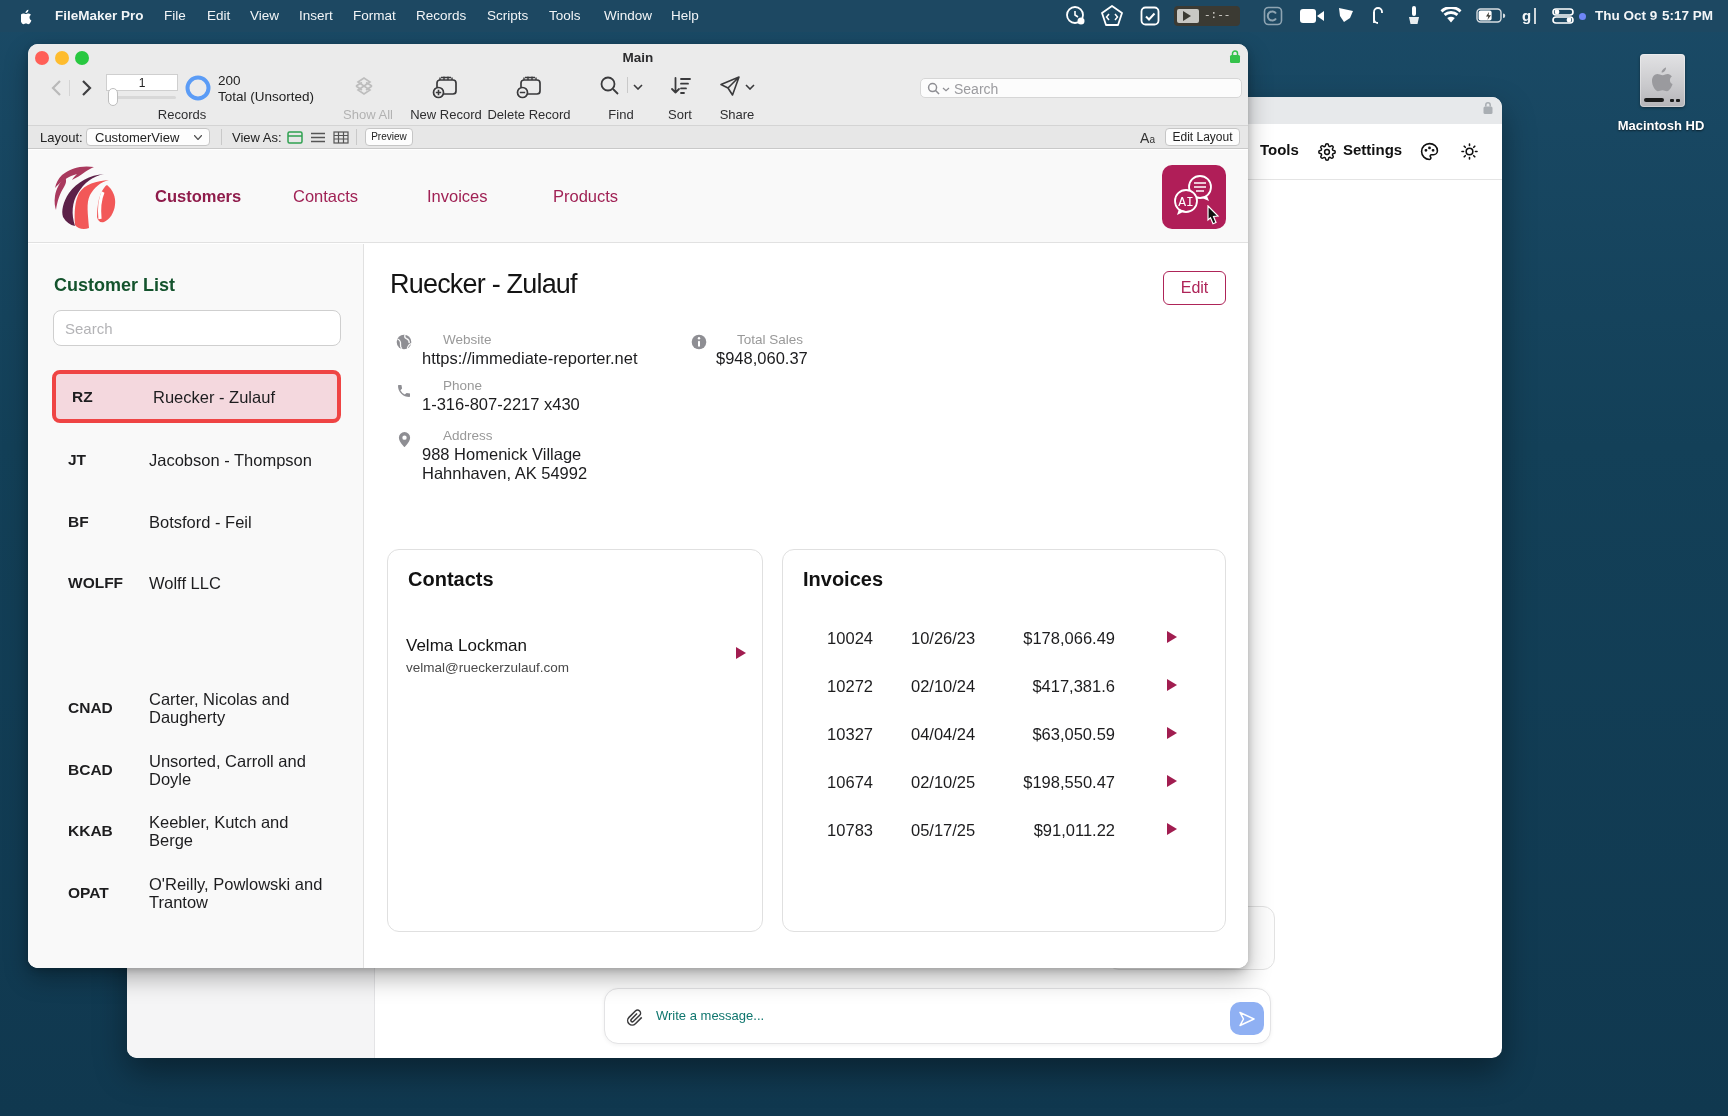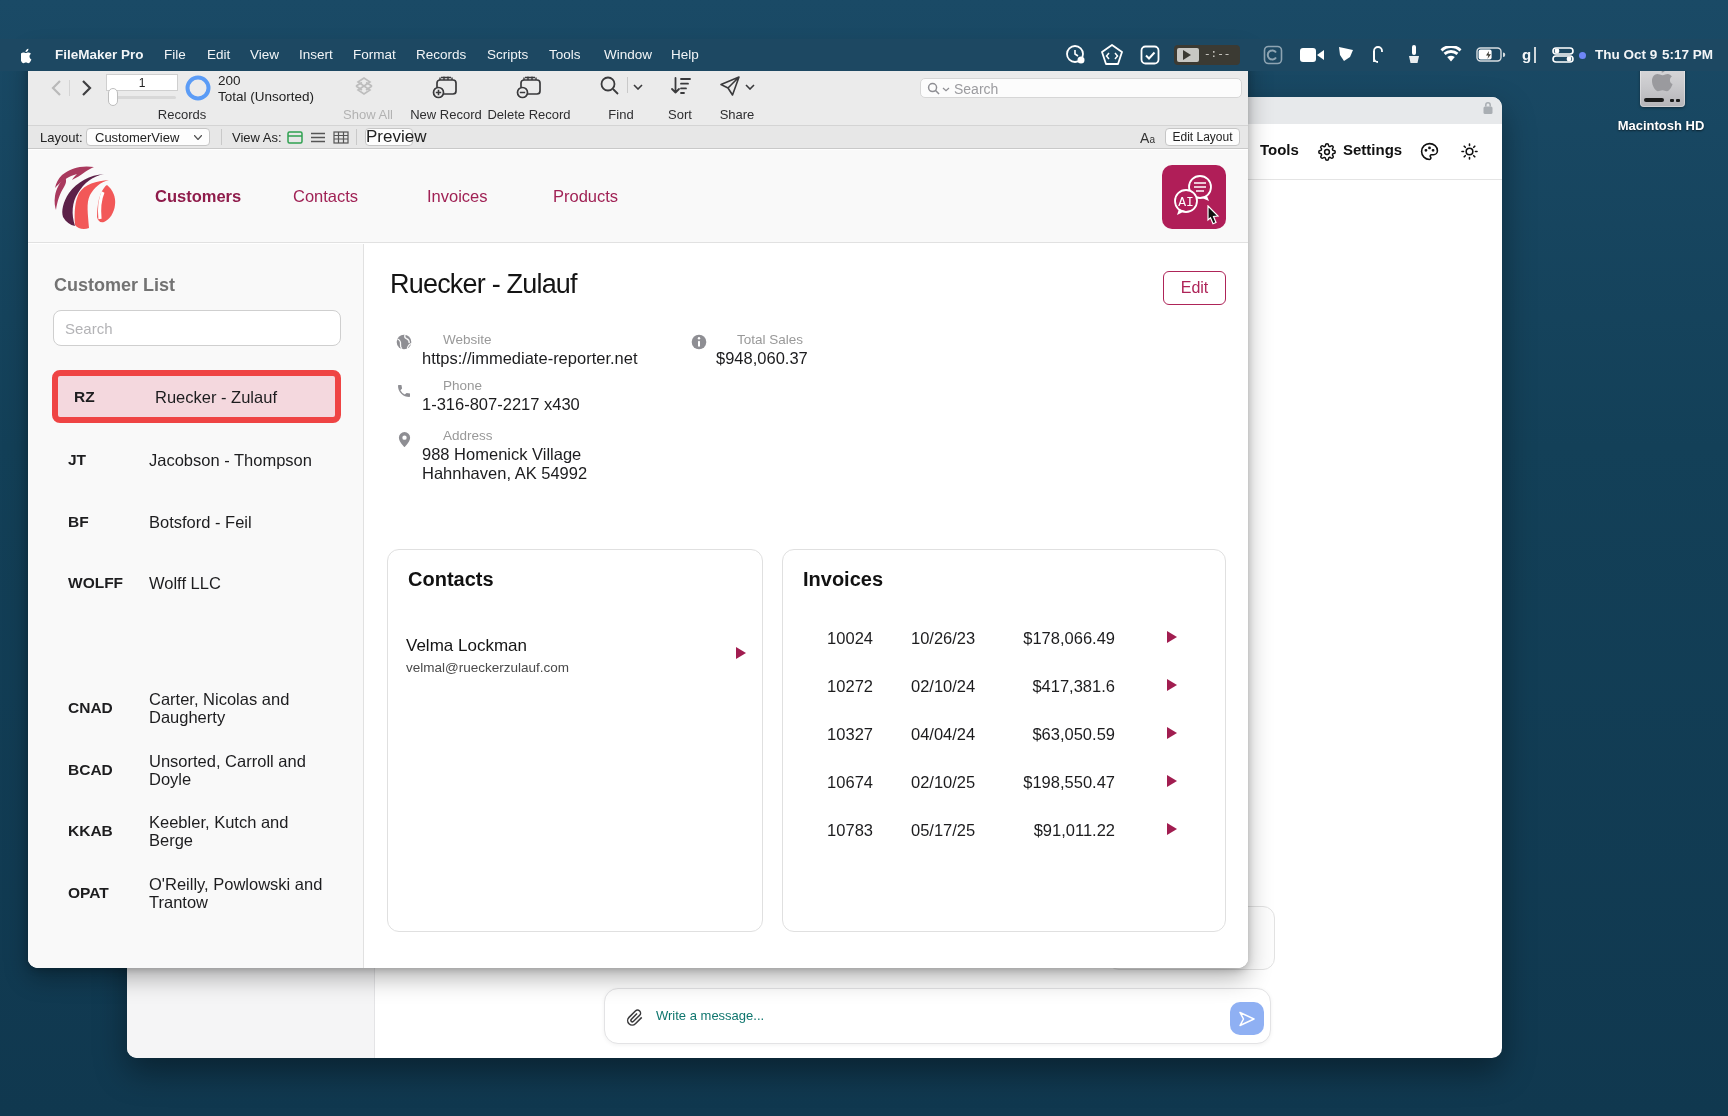--- a/index.html
+++ b/index.html
@@ -3,21 +3,21 @@
 <meta charset="utf-8">
 <style>
   * { margin:0; padding:0; box-sizing:border-box; }
   html,body { width:1728px; height:1116px; overflow:hidden; }
   body { font-family:"Liberation Sans", sans-serif; position:relative;
          background:linear-gradient(180deg,#1a4a66 0%,#134058 40%,#10384f 100%); }
   .abs { position:absolute; }
 
   
   #menubar { position:absolute; left:0; top:0; width:1728px; height:32px;
-    background:#1d4862; color:#fff; z-index:50;margin-top:39px; }
+    background:#1d4862; color:#fff; z-index:50; }
   #menubar .mi { position:absolute; top:0; height:32px; line-height:32px;
     font-size:13.5px; color:#f2f5f7; }
   #menubar .bold { font-weight:bold; }
 
   
   #hd-icon { position:absolute; left:1640px; top:54px; width:45px; height:53px;
     border-radius:4px; background:linear-gradient(180deg,#e2e2e4 0%,#c9c9cc 60%,#b5b4b8 100%);
     box-shadow:inset 0 0 0 1px rgba(255,255,255,.35), 0 1px 3px rgba(0,0,0,.4); z-index:5;}
   #hd-label { position:absolute; left:1591px; top:118px; width:140px; text-align:center;
     color:#fff; font-size:13px; font-weight:bold; text-shadow:0 1px 2px rgba(0,0,0,.6); z-index:5;}
@@ -240,21 +240,21 @@
         <path d="M1 5 H15"></path>
     </svg>
     <svg width="16" height="13" style="position:absolute;left:282px;top:5px" viewBox="0 0 16 13" stroke="#555" stroke-width="1.6">
       <path d="M1 2.5 H15 M1 6.5 H15 M1 10.5 H15"></path>
     </svg>
     <svg width="16" height="13" style="position:absolute;left:305px;top:5px" viewBox="0 0 16 13" fill="none" stroke="#555" stroke-width="1.2">
       <rect x="1" y="1" width="14" height="11"></rect>
         <path d="M1 4.5 H15 M1 8 H15 M5.5 1 V12 M10.5 1 V12"></path>
     </svg>
     <div style="position:absolute;left:328px;top:3px;width:1px;height:16px;background:#c9c9c9"></div>
-    <div style="position:absolute;left:337px;top:2px;width:48px;height:18px;background:#fdfdfd;border:1px solid #c6c6c6;border-radius:4px;font-size:17px;color:#222;text-align:center;line-height:16px">Preview</div>
+    <div style="position:absolute;left:337px;top:2px;width:48px;height:18px;background:#fdfdfd;border:1px solid #c6c6c6;border-radius:4px;font-size:10px;color:#222;text-align:center;line-height:16px">Preview</div>
     <div style="position:absolute;right:93px;top:4px;font-size:14px;color:#333">A<span style="font-size:10px">a</span></div>
     <div style="position:absolute;right:8px;top:2px;width:75px;height:18px;background:#fdfdfd;border:1px solid #c6c6c6;border-radius:4px;font-size:12px;color:#222;text-align:center;line-height:16px">Edit Layout</div>
   </div>
 
   <div id="fm-content">
     <div id="fm-header">
       <svg width="63" height="68" style="position:absolute;left:25px;top:14px" viewBox="0 0 63 68">
         <path d="M56 16 C47 18 41 24 37 31 C33 39 35 50 36 64 C31 66 25 65 22 61 C21 48 22 37 26 29 C32 20 43 17 56 16 Z" fill="#f25858"></path>
         <path d="M54 21 C60 26 63 33 62 41 C61 49 57 55 51 58 C47 59 45 57 44 53 C44 45 45 36 48 29 C50 25 52 22 54 21 Z" fill="#f25858"></path>
         <path d="M50 28 C47 35 46 45 47 55" stroke="#fff" stroke-width="3.2" fill="none"></path>
@@ -275,25 +275,25 @@
           <path d="M10 36 L8 42 L16 38" fill="#fff" stroke="none"></path>
           <text x="17" y="33" font-family="Liberation Mono, monospace" font-size="13" fill="#fff" stroke="none" text-anchor="middle">AI</text>
         </svg>
         <svg width="16" height="20" style="position:absolute;left:43px;top:40px" viewBox="0 0 16 20">
           <path d="M3 1 L13 11 L8.5 11.5 L11 17.5 L8 18.8 L5.5 12.7 L3 15 Z" fill="#111" stroke="#fff" stroke-width="1.2"></path>
         </svg>
       </div>
     </div>
 
     <div id="fm-sidebar">
-      <div style="position:absolute;left:26px;top:31px;font-size:18px;font-weight:bold;color:#737373">Customer List</div>
+      <div style="position:absolute;left:26px;top:31px;font-size:18px;font-weight:bold;color:#14532d">Customer List</div>
       <div style="position:absolute;left:25px;top:66px;width:288px;height:36px;background:#fff;border:1px solid #cfcfcf;border-radius:8px">
         <div style="position:absolute;left:11px;top:9px;font-size:15px;color:#b3b3b6">Search</div>
       </div>
-      <div class="cust-row" style="top:126px;background:#f4d8de;border:6px solid #ef4444;border-radius:8px">
+      <div class="cust-row" style="top:126px;background:#f4d8de;border:4px solid #ef4444;border-radius:8px">
         <div class="cust-ini">RZ</div>
           <div class="cust-name">Ruecker - Zulauf</div>
       </div>
       <div class="cust-row" style="top:189px">
           <div class="cust-ini">JT</div>
           <div class="cust-name">Jacobson - Thompson</div>
         </div>
       <div class="cust-row" style="top:251px">
           <div class="cust-ini">BF</div>
           <div class="cust-name">Botsford - Feil</div>

